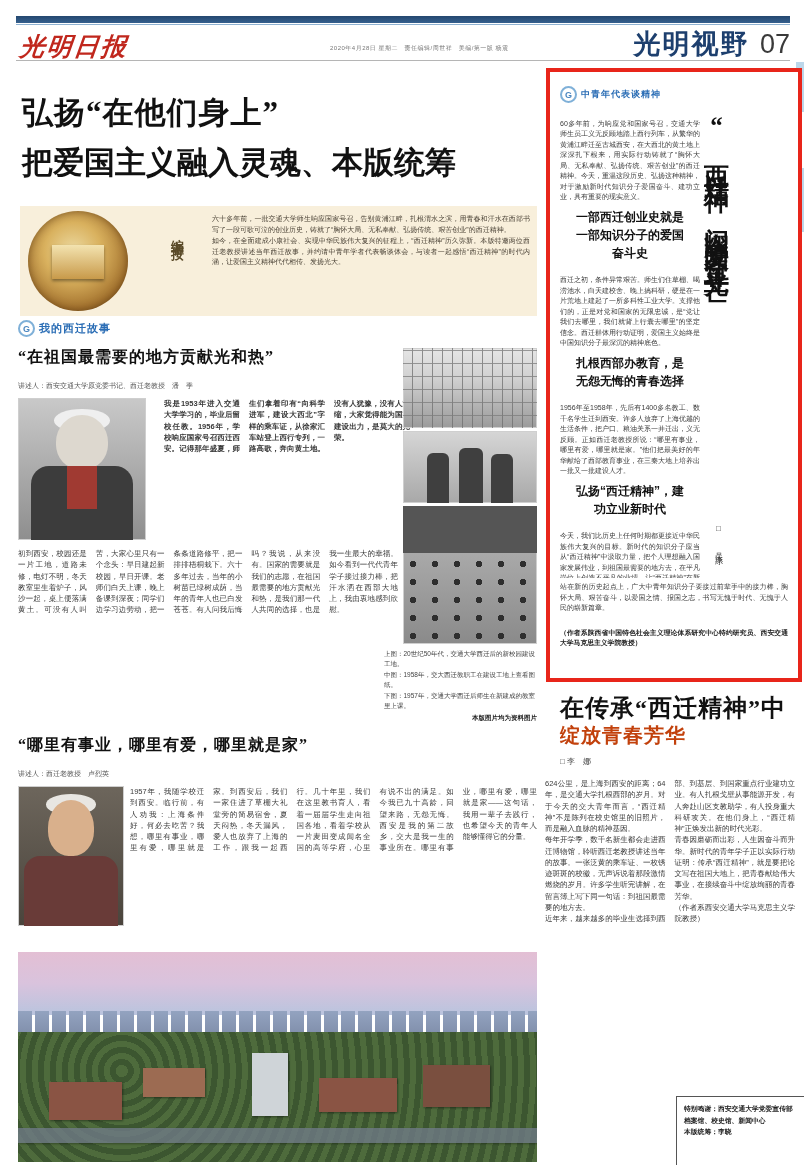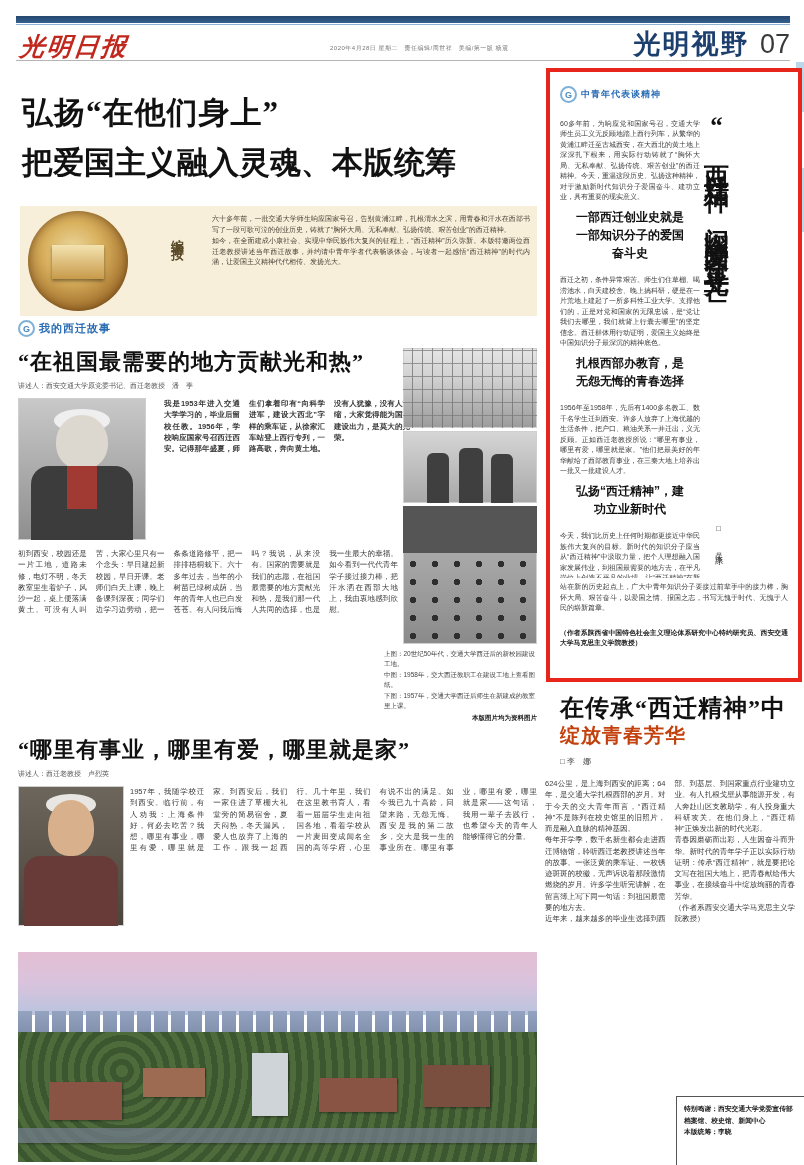--- a/index.html
+++ b/index.html
@@ -33,21 +33,21 @@
     font-size:13px;font-weight:bold;color:#5a4a28;letter-spacing:4px;}
   .ednote-text{left:212px;top:214px;width:318px;height:96px;font-size:7px;line-height:1.55;
     color:#4a4236;text-align:justify;white-space:pre-line;overflow:hidden;}
   
   .coltag{display:flex;align-items:center;gap:4px;}
   .coltag .g{width:13px;height:13px;border-radius:50%;border:2px solid #7fb0d8;color:#4a86c0;
     font-size:9px;font-weight:bold;display:flex;align-items:center;justify-content:center;background:#fff;}
   .coltag .t{font-size:11px;font-weight:bold;color:#2a6db5;letter-spacing:1px;}
   .tag1{left:18px;top:320px;}
   
-  .story-h{font-size:22px;font-weight:bold;color:#111;letter-spacing:1px;
+  .story-h{font-size:16px;font-weight:bold;color:#111;letter-spacing:1px;
            font-family:"Liberation Serif","DejaVu Serif",serif;}
   .s1-h{left:18px;top:347px;}
   .byline{font-size:7px;color:#555;}
   .s1-by{left:18px;top:381px;}
   
   .photo{box-shadow:0 0 0 1px #cfcfcf inset;}
   .p-portrait1{left:18px;top:398px;width:128px;height:142px;
     background:linear-gradient(#c9c9c9,#8e8e8e);}
   .head-blob{position:absolute;border-radius:50% 50% 45% 45%;}
   .p-portrait1 .head-blob{left:30%;top:12%;width:40%;height:38%;background:#ddd8cf;}

